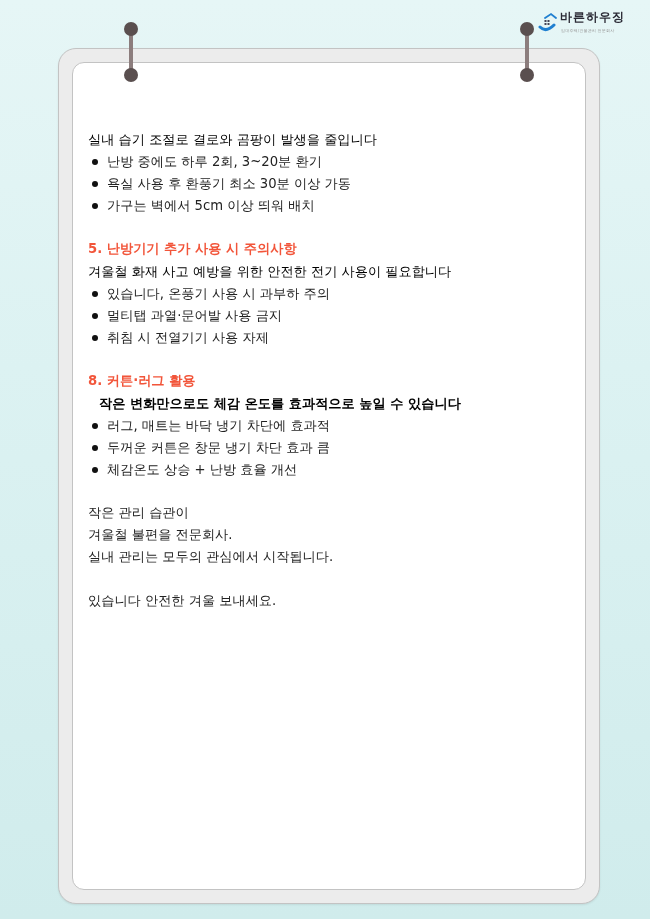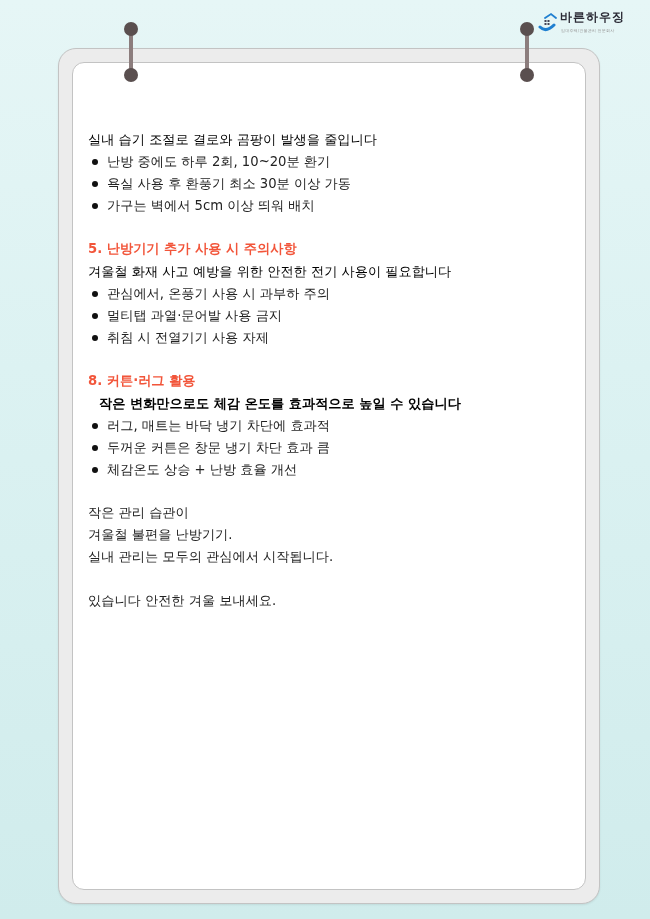--- a/index.html
+++ b/index.html
@@ -98,38 +98,38 @@
   <div class="ring top"></div>
   <div class="ring bottom"></div>
 </div>
 
 <div class="content">
 
   <div class="section">
     <div class="sec-sub">실내 습기 조절로 결로와 곰팡이 발생을 줄입니다</div>
     <div class="bullet">
         <span class="dot"></span>
-        <span>난방 중에도 하루 2회, 10~20분 환기</span>
+        <span>난방 중에도 하루 2회, 3~20분 환기</span>
       </div>
     <div class="bullet">
         <span class="dot"></span>
         <span>욕실 사용 후 환풍기 최소 30분 이상 가동</span>
       </div>
     <div class="bullet">
         <span class="dot"></span>
         <span>가구는 벽에서 5cm 이상 띄워 배치</span>
       </div>
   </div>
 
   <div class="section">
     <div class="sec-title">5. 난방기기 추가 사용 시 주의사항</div>
     <div class="sec-sub">겨울철 화재 사고 예방을 위한 안전한 전기 사용이 필요합니다</div>
     <div class="bullet">
         <span class="dot"></span>
-        <span>관심에서, 온풍기 사용 시 과부하 주의</span>
+        <span>있습니다, 온풍기 사용 시 과부하 주의</span>
       </div>
     <div class="bullet">
         <span class="dot"></span>
         <span>멀티탭 과열·문어발 사용 금지</span>
       </div>
     <div class="bullet">
         <span class="dot"></span>
         <span>취침 시 전열기기 사용 자제</span>
       </div>
   </div>
@@ -146,19 +146,19 @@
         <span>두꺼운 커튼은 창문 냉기 차단 효과 큼</span>
       </div>
     <div class="bullet">
         <span class="dot"></span>
         <span>체감온도 상승 + 난방 효율 개선</span>
       </div>
   </div>
 
   <div class="closing">
     <div class="line">작은 관리 습관이</div>
-    <div class="line">겨울철 불편을 난방기기.</div>
+    <div class="line">겨울철 불편을 전문회사.</div>
     <div class="line">실내 관리는 모두의 관심에서 시작됩니다.</div>
     <div class="gap"></div>
     <div class="line">있습니다 안전한 겨울 보내세요.</div>
   </div>
 
 </div>
 
 </body></html>

